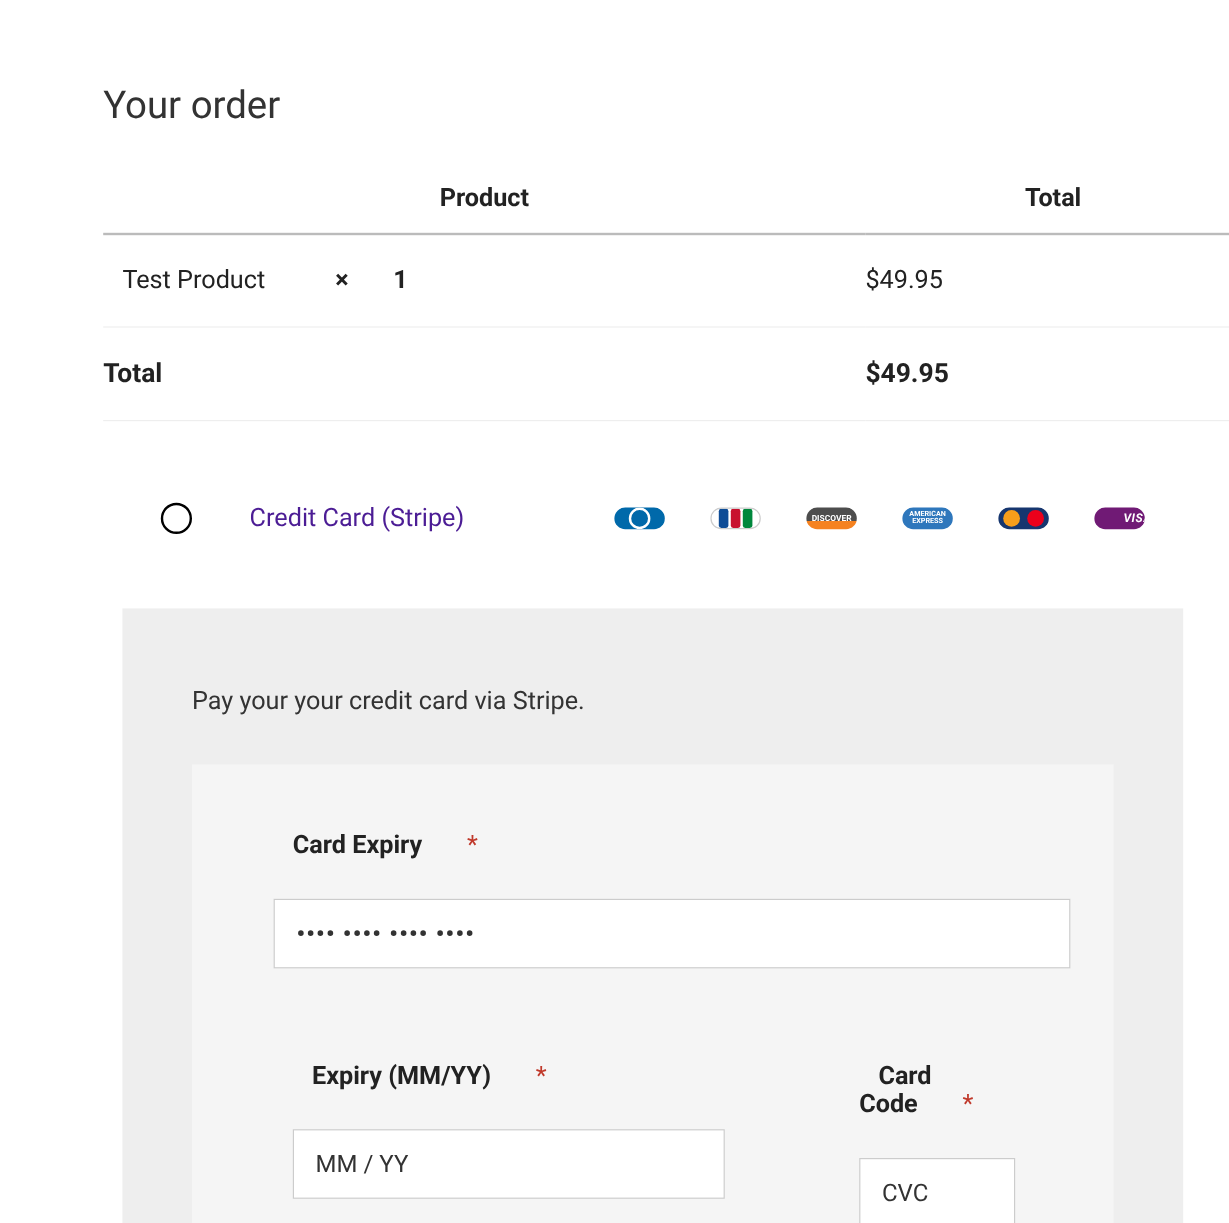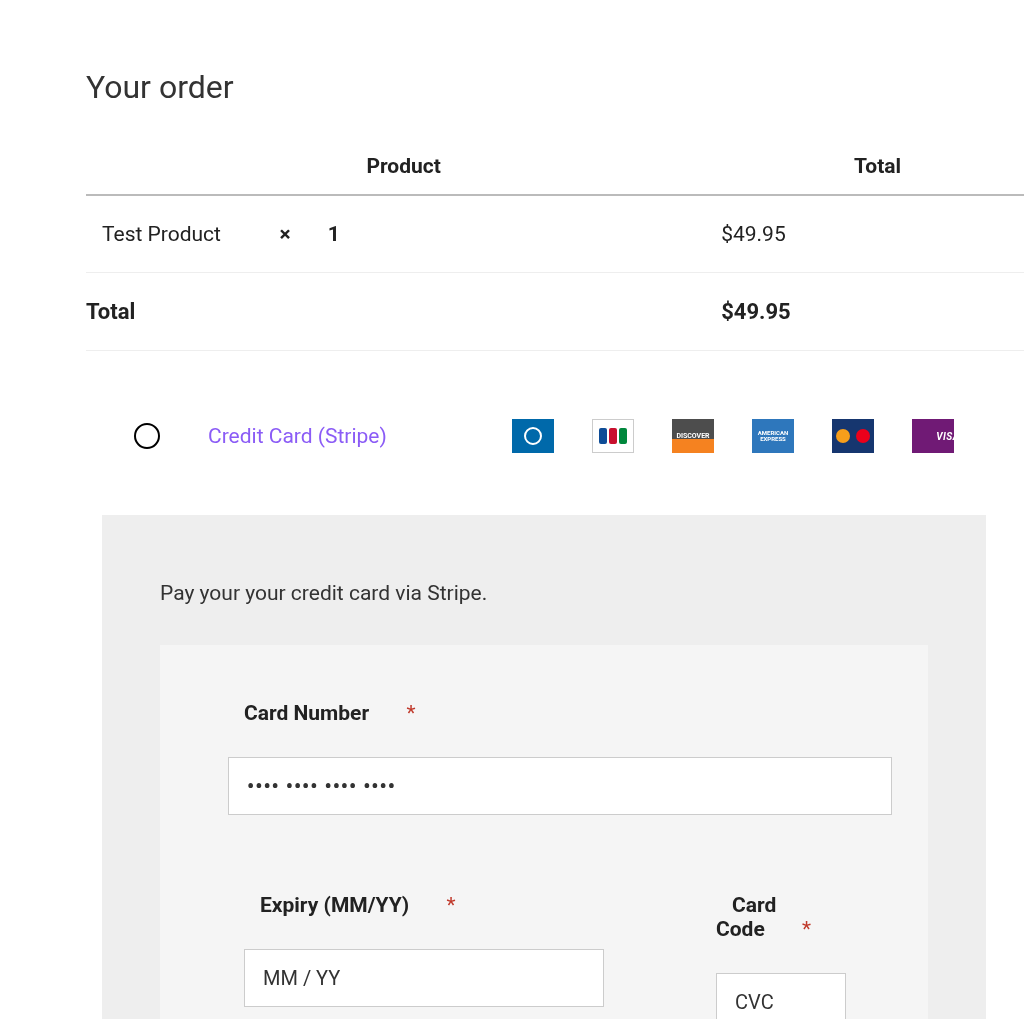--- a/index.html
+++ b/index.html
@@ -66,30 +66,30 @@
       cursor: pointer;
     }
     .radio-inner {
       width: 14px;
       height: 14px;
       background: #000;
       border-radius: 50%;
     }
     .payment-label {
       font-size: 21px;
-      color: #8b5cf6;
+      color: #4c1d95;
     }
     .card-icons {
       display: flex;
       gap: 6px;
     }
     .card-icon {
       width: 42px;
-      height: 34px;
-      border-radius: 0;
+      height: 18px;
+      border-radius: 12px;
       display: flex;
       align-items: center;
       justify-content: center;
       font-size: 8px;
       font-weight: 700;
       color: #fff;
       position: relative;
       overflow: hidden;
     }
     .diners { background: #0069aa; }
@@ -218,21 +218,21 @@
       <div class="card-icon visa">VISA</div>
     </div>
   </div>
 
   <div class="payment-box">
     <p class="payment-desc">Pay your your credit card via Stripe.</p>
 
     <div class="card-form">
       <div class="form-group">
         <label class="form-label">
-          <span>Card Number</span> <span class="required">*</span>
+          <span>Card Expiry</span> <span class="required">*</span>
         </label>
         <input type="text" class="form-input card-number-input" placeholder="•••• •••• •••• ••••" style="">
       </div>
       <div class="form-row">
         <div class="form-group expiry-group">
           <label class="form-label">
             <span>Expiry (MM/YY)</span> <span class="required">*</span>
           </label>
           <input type="text" class="form-input expiry-input" placeholder="MM / YY" style="">
         </div>

